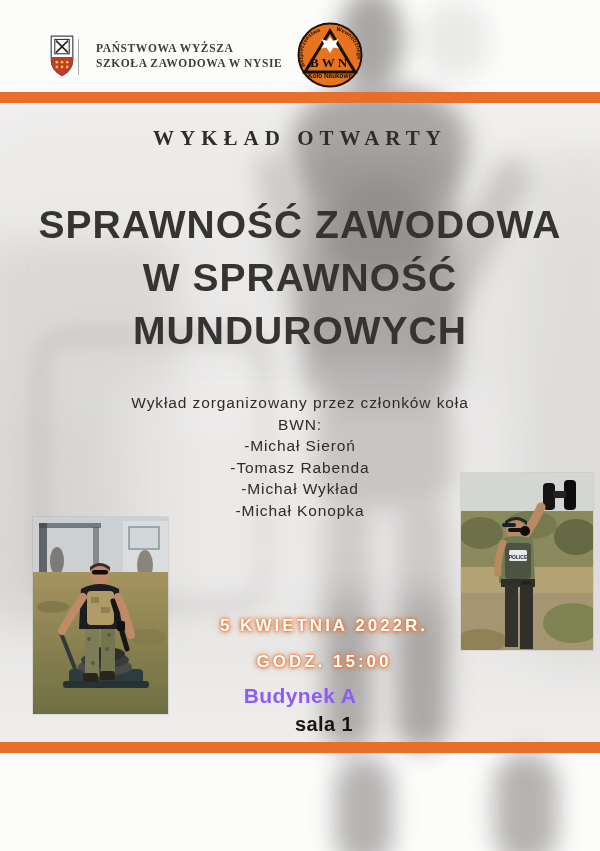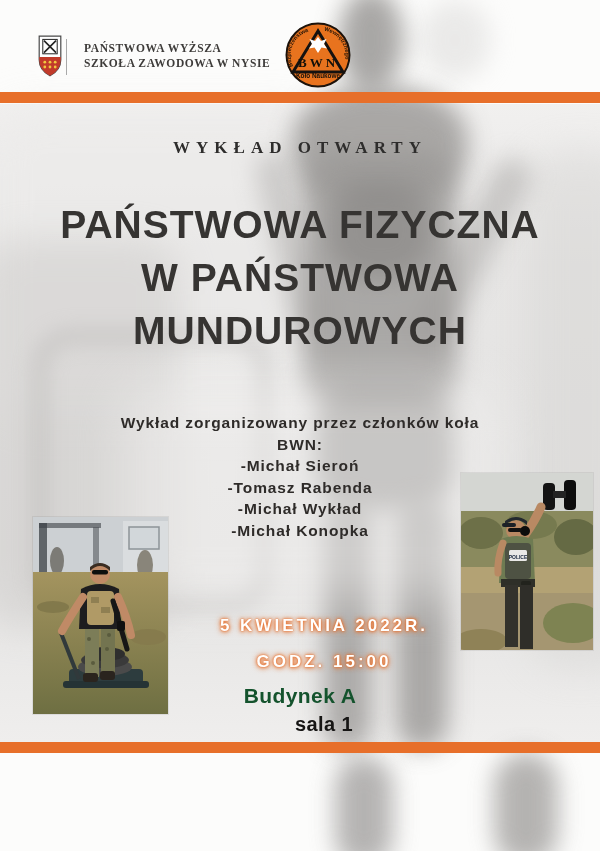--- a/index.html
+++ b/index.html
@@ -25,38 +25,38 @@
   .b-wall{left:-20px;top:238px;width:200px;height:390px;background:#c9c7c5;opacity:.45;filter:blur(18px);}
   .b-light{left:-10px;top:108px;width:340px;height:310px;background:#ecebea;opacity:.7;filter:blur(20px);}
   .b-right{left:526px;top:150px;width:110px;height:520px;background:#d5d4d2;opacity:.45;filter:blur(18px);}
   .b-corner{left:420px;top:0;width:70px;height:80px;background:#dcdbda;opacity:.55;}
   .b-center-glow{left:120px;top:380px;width:380px;height:220px;background:#f2f1f0;opacity:.5;filter:blur(24px);}
   
   .bar{position:absolute;left:0;width:600px;height:11px;z-index:5;}
   .bar-top{top:92px;}
   .bar-bottom{top:742px;}
   
-  .header{position:absolute;left:5px;top:0;width:484px;height:92px;z-index:6;}
+  .header{position:absolute;left:17px;top:0;width:484px;height:92px;z-index:6;}
   .crest{position:absolute;left:33px;top:35px;}
   .hdr-divider{position:absolute;left:61px;top:39px;width:1px;height:36px;background:#a9a9a9;}
   .univ-name{position:absolute;left:79px;top:41px;font-family:"Liberation Serif",serif;
              font-size:11.5px;font-weight:600;letter-spacing:.6px;color:#3e3c3a;line-height:15px;}
   .bwn-logo{position:absolute;left:280px;top:22px;}
   
   .txt{position:absolute;left:0;width:600px;text-align:center;z-index:7;}
-  .kicker{top:138px;font-family:"Liberation Serif",serif;font-size:17px;font-weight:700;
+  .kicker{top:126px;font-family:"Liberation Serif",serif;font-size:21px;font-weight:700;
           letter-spacing:6px;color:#2e2d2c;}
   .title{top:198px;font-size:39px;font-weight:700;letter-spacing:1px;line-height:53px;color:#363432;}
-  .organizers{top:412px;font-size:15.5px;font-weight:700;letter-spacing:.9px;
+  .organizers{top:392px;font-size:15.5px;font-weight:400;letter-spacing:.9px;
               line-height:21.6px;color:#2e2b29;}
   .datetime{top:608px;font-size:17px;font-weight:700;letter-spacing:3px;line-height:36px;
             color:#ffffff;
             text-shadow:0 0 1px #e76f2a,0 0 3px rgba(231,111,42,.95),0 0 6px rgba(231,111,42,.8),
                         0 1px 4px rgba(231,111,42,.7);margin-left:24px;}
-  .building{top:684px;font-size:21px;font-weight:700;letter-spacing:.4px;color:#14532d;}
+  .building{top:684px;font-size:21px;font-weight:700;letter-spacing:.4px;color:#8b5cf6;}
   .room{top:713px;font-size:20px;font-weight:700;letter-spacing:.4px;color:#161514;margin-left:24px;}
   
   .photo{position:absolute;z-index:6;box-shadow:0 0 0 1px rgba(120,120,120,.15);}
   .photo-left{left:33px;top:517px;}
   .photo-right{left:461px;top:473px;}
 </style>
 </head>
 <body>
 
 <div class="poster">
@@ -121,22 +121,22 @@
       </text>
       <text font-size="5.6" font-weight="bold" fill="#241407" font-family="Liberation Sans,sans-serif">
         <textPath href="#arcR" startOffset="2">Wewnętrznego</textPath>
       </text>
       <text x="33" y="56" text-anchor="middle" font-size="6.4" font-weight="bold" fill="#16100a" font-family="Liberation Sans,sans-serif">Koło Naukowe</text>
     </svg>
   </div>
 
   <div class="txt kicker">WYKŁAD OTWARTY</div>
   <div class="txt title">
-    <div>PAŃSTWOWA FIZYCZNA</div>
-    <div>W PAŃSTWOWA</div>
+    <div>SPRAWNOŚĆ ZAWODOWA</div>
+    <div>W SPRAWNOŚĆ</div>
     <div>MUNDUROWYCH</div>
   </div>
 
   <div class="txt organizers">
     <div>Wykład zorganizowany przez członków koła</div>
     <div>BWN:</div>
     <div>-Michał Sieroń</div>
     <div>-Tomasz Rabenda</div>
     <div>-Michał Wykład</div>
     <div>-Michał Konopka</div>

